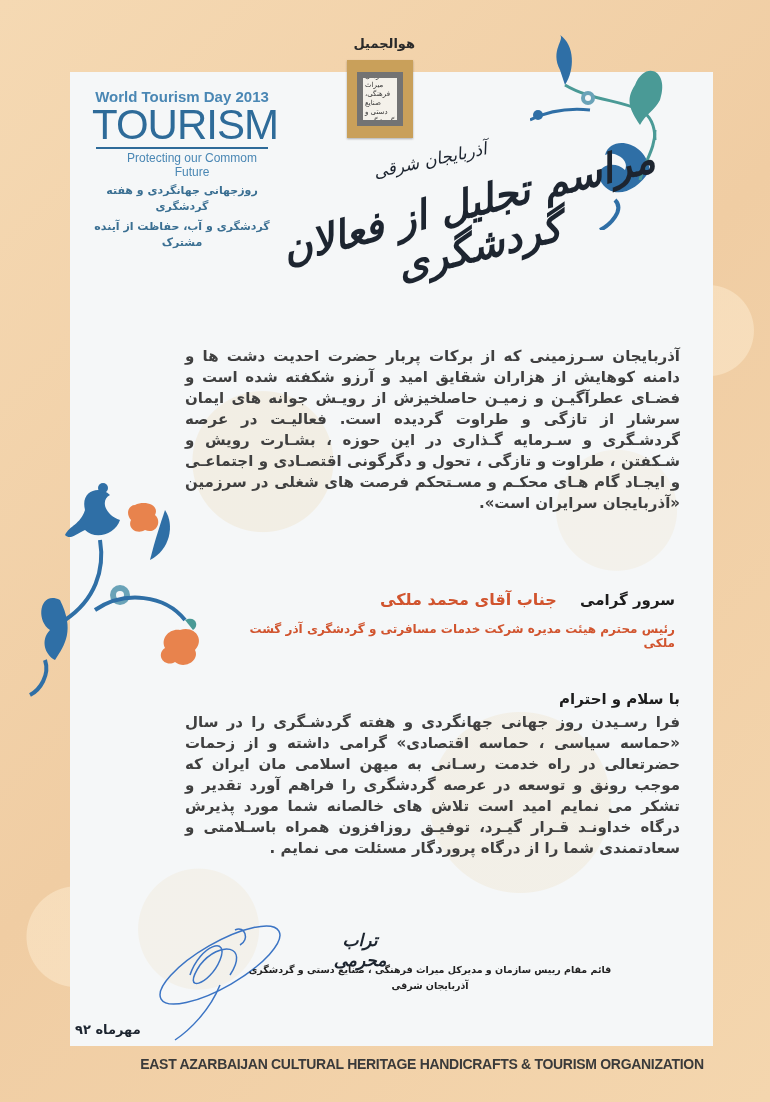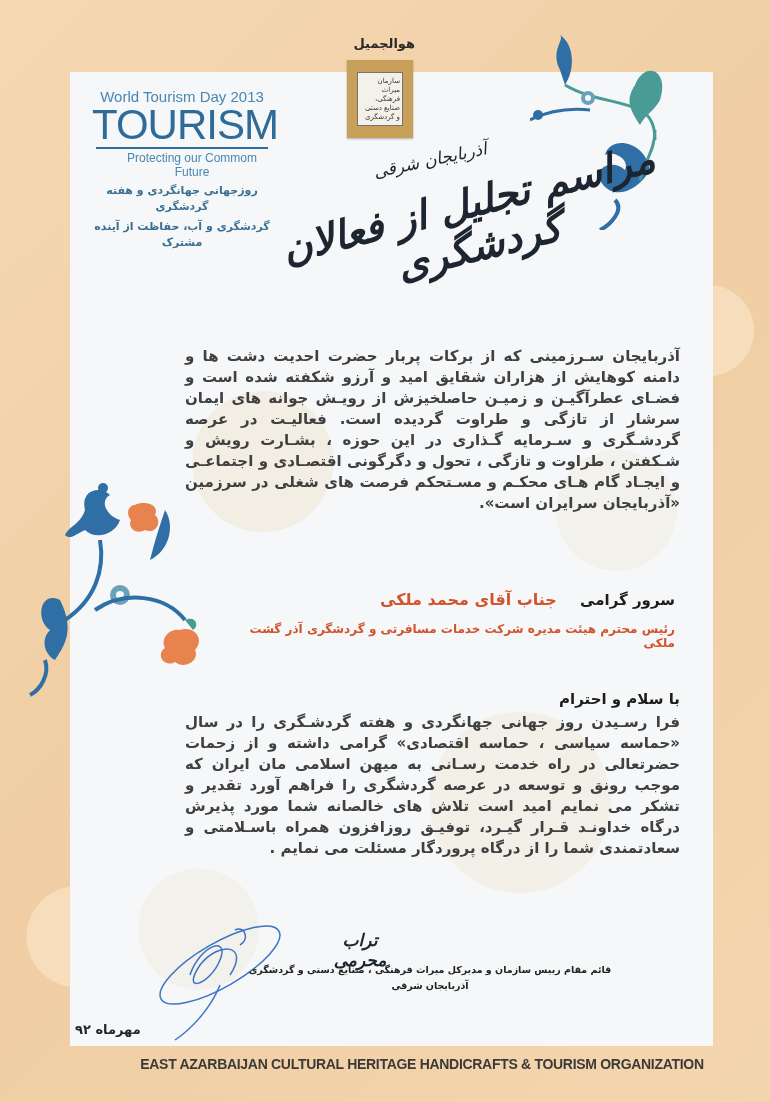--- a/index.html
+++ b/index.html
@@ -26,27 +26,27 @@
   .huvaljamil {
     position:absolute; left:355px; top:36px; width:60px; text-align:center;
     font-size:13px; font-weight:bold; color:#2a2a2a; direction:rtl;
   }
   .emblem {
     position:absolute; left:347px; top:60px; width:66px; height:78px;
     background:#c9a05a; box-shadow:0 1px 2px rgba(0,0,0,0.3);
   }
   .emblem-inner {
     position:absolute; left:10px; top:12px; width:46px; height:54px;
-    background:#f4f1ea; border:1px solid #737373;
+    background:#f4f1ea; border:6px solid #737373;
     font-family:"DejaVu Serif", serif; font-size:7px; line-height:9px;
-    color:#333; text-align:right; direction:rtl; overflow:hidden;
+    color:#333; text-align:left; direction:rtl; overflow:hidden;
     display:flex; align-items:center; justify-content:center; padding:2px; box-sizing:border-box;
   }
   .logo { position:absolute; left:92px; top:88px; width:180px; }
-  .logo .day { color:#4a87b4; font-family:"Liberation Sans", sans-serif; font-weight:normal; font-size:15px; text-align:center; }
+  .logo .day { color:#4a87b4; font-family:"Liberation Sans", sans-serif; font-weight:bold; font-size:15px; text-align:center; }
   .logo .big { color:#2e6b99; font-family:"Liberation Sans", sans-serif; font-size:42px; line-height:40px; letter-spacing:-1px; text-align:center; }
   .logo .big2 { color:#4a87b4; }
   .logo .rule { height:2px; background:#2e6b99; margin:2px 4px 2px 4px; }
   .logo .tag { color:#4a87b4; font-family:"Liberation Sans", sans-serif; font-size:12px; text-align:center;margin-left:20px; }
   .logo .fa { color:#3a6f92; font-size:11px; line-height:16px; text-align:center; direction:rtl; font-weight:bold; margin-top:4px; }
   .title-main {
     position:absolute; left:270px; top:180px; width:420px; height:140px;
     font-family:"DejaVu Serif", serif; font-size:40px; font-style:italic; font-weight:bold;
     color:#1d2530; direction:rtl; transform:rotate(-14deg); transform-origin:center;
     text-align:center; line-height:44px;

